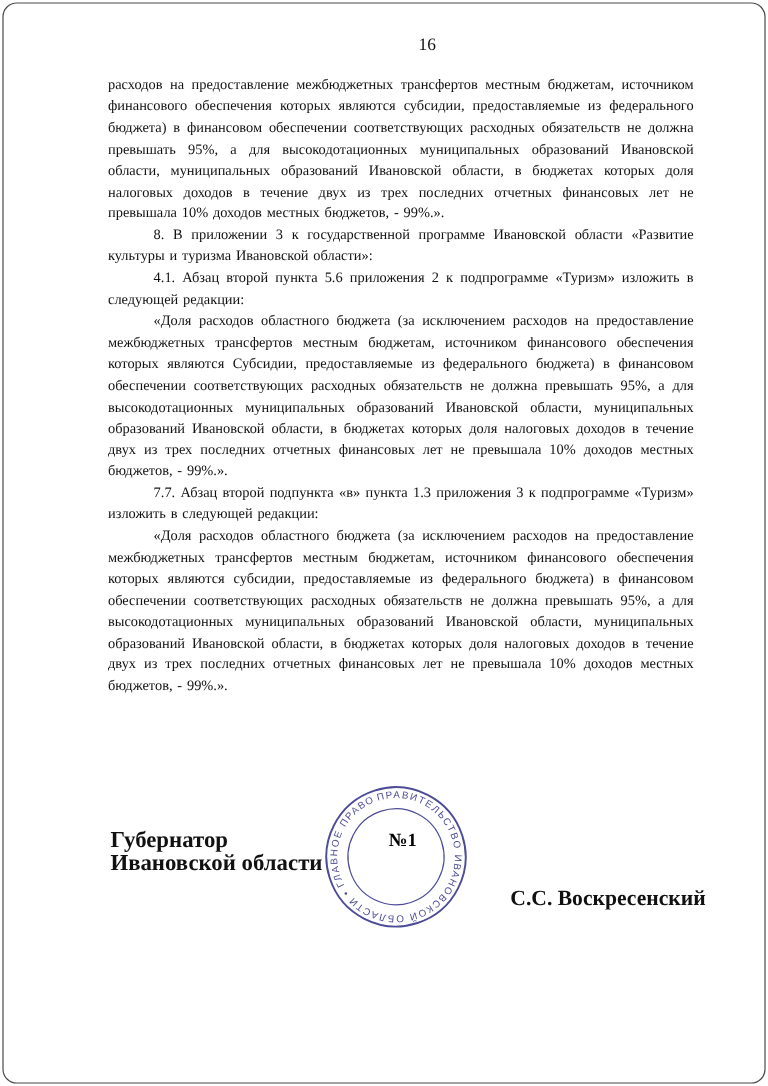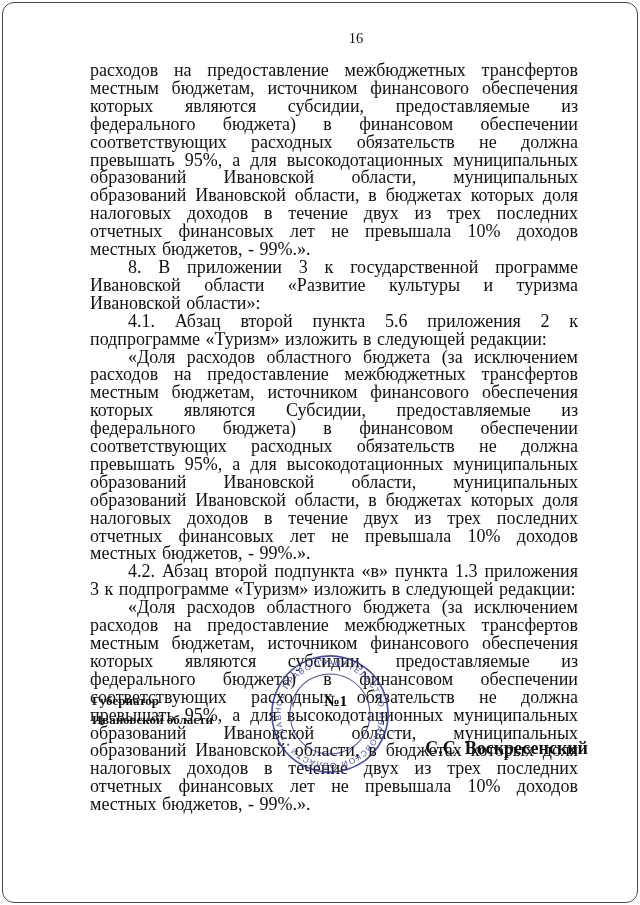--- a/index.html
+++ b/index.html
@@ -33,41 +33,41 @@
     padding-left: 36px;
   }
   .content {
     position: absolute;
     top: 62px;
     left: 90px;
     width: 488px;
   }
   .para {
     margin: 0;
-    font-size: 18px;
+    font-size: 12px;
     line-height: 17.9px;
     text-align: justify;
     word-spacing: 1px;
   }
   .para.indent {
     text-indent: 38px;
   }
   .sig-block {
     position: absolute;
     left: 90px;
     right: 52px;
     top: 650px;
     height: 160px;
   }
   .sig-title {
     position: absolute;
     left: 2px;
     top: 42px;
     font-weight: bold;
-    font-size: 13px;
+    font-size: 19px;
     line-height: 18.5px;
   }
   .sig-name {
     position: absolute;
     right: 0px;
     top: 54px;
     font-weight: bold;
     font-size: 18px;
     margin-top: 34px;
   }
@@ -97,21 +97,21 @@
 
   <div class="page-frame"></div>
 
   <div class="page-number">16</div>
 
   <div class="content">
     <p class="para">расходов на предоставление межбюджетных трансфертов местным бюджетам, источником финансового обеспечения которых являются субсидии, предоставляемые из федерального бюджета) в финансовом обеспечении соответствующих расходных обязательств не должна превышать 95%, а для высокодотационных муниципальных образований Ивановской области, муниципальных образований Ивановской области, в бюджетах которых доля налоговых доходов в течение двух из трех последних отчетных финансовых лет не превышала 10% доходов местных бюджетов, - 99%.».</p>
     <p class="para indent">8. В приложении 3 к государственной программе Ивановской области «Развитие культуры и туризма Ивановской области»:</p>
     <p class="para indent">4.1. Абзац второй пункта 5.6 приложения 2 к подпрограмме «Туризм» изложить в следующей редакции:</p>
     <p class="para indent">«Доля расходов областного бюджета (за исключением расходов на предоставление межбюджетных трансфертов местным бюджетам, источником финансового обеспечения которых являются Субсидии, предоставляемые из федерального бюджета) в финансовом обеспечении соответствующих расходных обязательств не должна превышать 95%, а для высокодотационных муниципальных образований Ивановской области, муниципальных образований Ивановской области, в бюджетах которых доля налоговых доходов в течение двух из трех последних отчетных финансовых лет не превышала 10% доходов местных бюджетов, - 99%.».</p>
-    <p class="para indent">4.2. Абзац второй подпункта «в» пункта 1.3 приложения 3 к подпрограмме «Туризм» изложить в следующей редакции:</p>
+    <p class="para indent">7.7. Абзац второй подпункта «в» пункта 1.3 приложения 3 к подпрограмме «Туризм» изложить в следующей редакции:</p>
     <p class="para indent">«Доля расходов областного бюджета (за исключением расходов на предоставление межбюджетных трансфертов местным бюджетам, источником финансового обеспечения которых являются субсидии, предоставляемые из федерального бюджета) в финансовом обеспечении соответствующих расходных обязательств не должна превышать 95%, а для высокодотационных муниципальных образований Ивановской области, муниципальных образований Ивановской области, в бюджетах которых доля налоговых доходов в течение двух из трех последних отчетных финансовых лет не превышала 10% доходов местных бюджетов, - 99%.».</p>
   </div>
 
   <div class="sig-block">
 
     <div class="sig-title">
       <div>Губернатор</div>
       <div>Ивановской области</div>
     </div>
 

